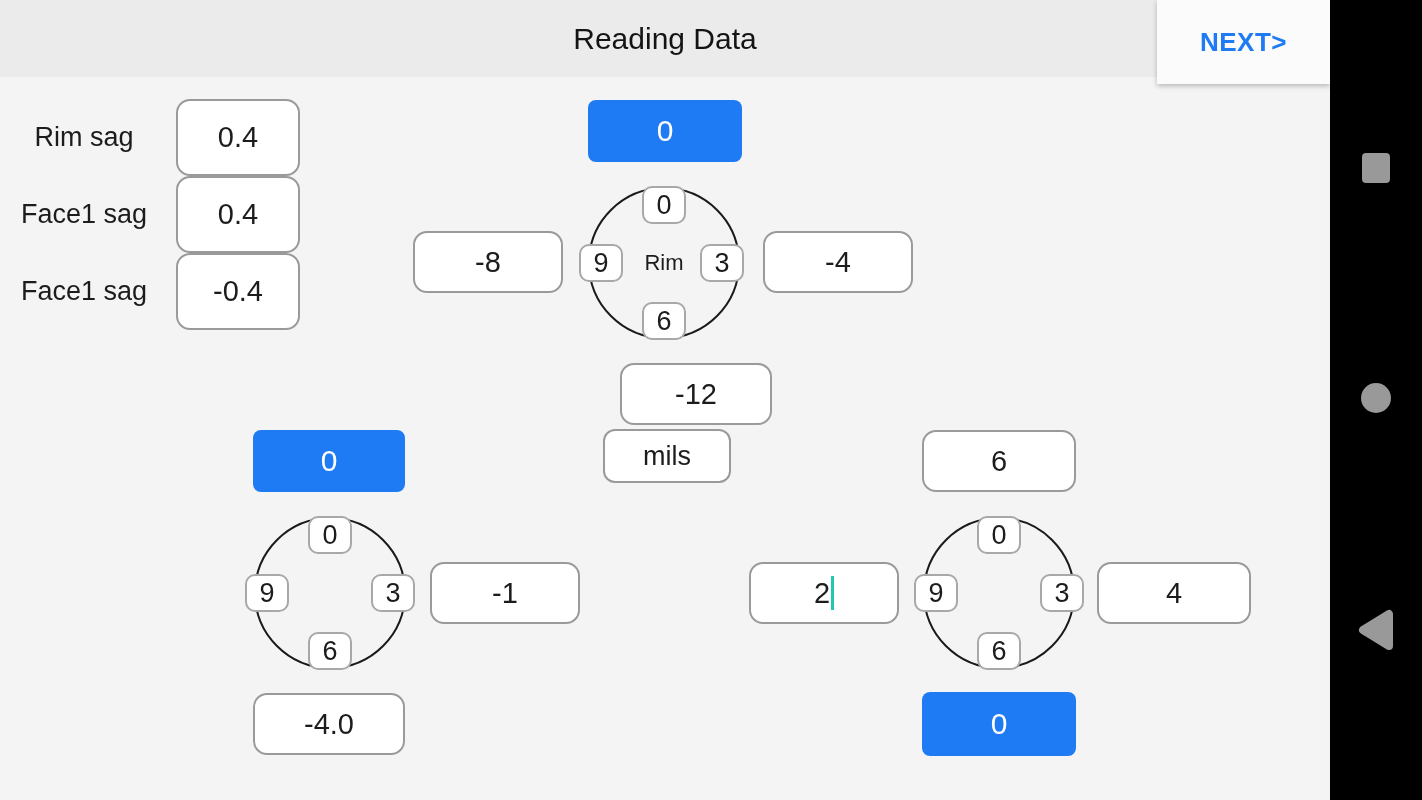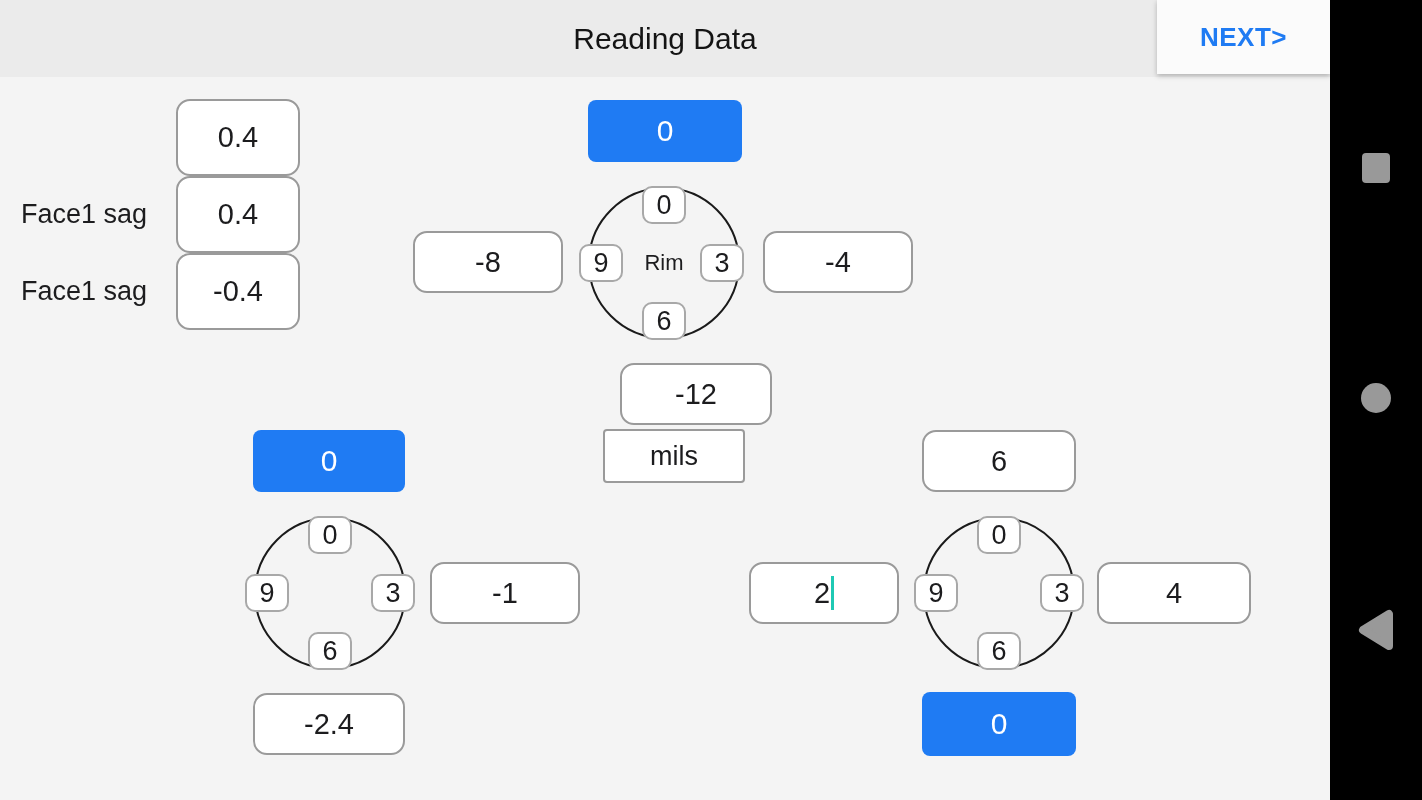--- a/index.html
+++ b/index.html
@@ -6,21 +6,21 @@
   .app{
     position:relative;width:1422px;height:800px;overflow:hidden;
     background:#f4f4f4;
     font-family:"Liberation Sans", sans-serif;
     color:#1c1c1e;
   }
   
   .header{position:absolute;left:0;top:0;width:1394px;height:77px;background:#ebebeb;}
   .title{position:absolute;left:0;top:0;width:1330px;height:77px;
     display:flex;align-items:center;justify-content:center;font-size:30px;color:#141414;}
-  .next-btn{position:absolute;left:1157px;top:0;width:173px;height:74px;background:#fbfbfb;
+  .next-btn{position:absolute;left:1157px;top:0;width:173px;height:84px;background:#fbfbfb;
     display:flex;align-items:center;justify-content:center;
     font-size:26px;font-weight:bold;color:#1f7bf3;letter-spacing:.5px;
     box-shadow:0 2px 5px rgba(0,0,0,.25);cursor:pointer;}
   
   .navbar{position:absolute;left:1330px;top:0;width:92px;height:800px;background:#000;}
   .nav-btn{position:absolute;left:0;width:92px;height:92px;display:flex;align-items:center;justify-content:center;cursor:pointer;}
   .nav-recents{top:122px;} .nav-home{top:352px;} .nav-back{top:584px;}
   .nav-square{width:28px;height:30px;background:#999;border-radius:4px;}
   .nav-circle{width:30px;height:30px;background:#999;border-radius:50%;}
   
@@ -40,21 +40,21 @@
   .row1{top:99px;height:77px;} .row2{top:176px;height:77px;} .row3{top:253px;height:77px;}
   
   .rim-zero{left:588px;top:100px;width:154px;height:62px;}
   .rim-circle{left:588px;top:187px;}
   .rim-name{left:588px;top:187px;}
   .rim-b-top{left:642px;top:186px;} .rim-b-left{left:579px;top:244px;}
   .rim-b-right{left:700px;top:244px;} .rim-b-bottom{left:642px;top:302px;}
   .rim-left{left:413px;top:231px;width:150px;height:62px;}
   .rim-right{left:763px;top:231px;width:150px;height:62px;}
   .rim-bottom{left:620px;top:363px;width:152px;height:62px;}
-  .mils{left:603px;top:429px;width:142px;height:54px;font-size:27px;border-radius:4px;cursor:pointer;}
+  .mils{left:603px;top:429px;width:128px;height:54px;font-size:27px;border-radius:12px;cursor:pointer;}
   
   .f1-zero{left:253px;top:430px;width:152px;height:62px;}
   .f1-circle{left:254px;top:517px;}
   .f1-name{left:254px;top:517px;}
   .f1-b-top{left:308px;top:516px;} .f1-b-left{left:245px;top:574px;}
   .f1-b-right{left:371px;top:574px;} .f1-b-bottom{left:308px;top:632px;}
   .f1-left{left:80px;top:562px;width:150px;height:62px;}
   .f1-right{left:430px;top:562px;width:150px;height:62px;}
   .f1-bottom{left:253px;top:693px;width:152px;height:62px;}
   
@@ -70,20 +70,21 @@
 </head>
 <body>
 
 <div class="app">
 
   <div class="header">
     <div class="title">Reading Data</div>
   </div>
   <div class="next-btn">NEXT&gt;</div>
 
+  <div class="sag-label row1">Rim sag</div>
   <div class="vinput sag-input row1">0.4</div>
   <div class="sag-label row2">Face1 sag</div>
   <div class="vinput sag-input row2">0.4</div>
   <div class="sag-label row3">Face1 sag</div>
   <div class="vinput sag-input row3">-0.4</div>
 
   <div class="zero-btn rim-zero">0</div>
   <div class="circle rim-circle"></div>
   <div class="gauge-label rim-name">Rim</div>
   <div class="badge rim-b-top">0</div>
@@ -95,21 +96,21 @@
   <div class="vinput rim-bottom">-12</div>
   <div class="vinput mils">mils</div>
 
   <div class="zero-btn f1-zero">0</div>
   <div class="circle f1-circle"></div>
   <div class="badge f1-b-top">0</div>
   <div class="badge f1-b-left">9</div>
   <div class="badge f1-b-right">3</div>
   <div class="badge f1-b-bottom">6</div>
   <div class="vinput f1-right">-1</div>
-  <div class="vinput f1-bottom">-2.4</div>
+  <div class="vinput f1-bottom">-4.0</div>
 
   <div class="vinput f2-top">6</div>
   <div class="circle f2-circle"></div>
   <div class="badge f2-b-top">0</div>
   <div class="badge f2-b-left">9</div>
   <div class="badge f2-b-right">3</div>
   <div class="badge f2-b-bottom">6</div>
   <div class="vinput f2-left">
     <span>2</span>
       <i class="caret"></i>

